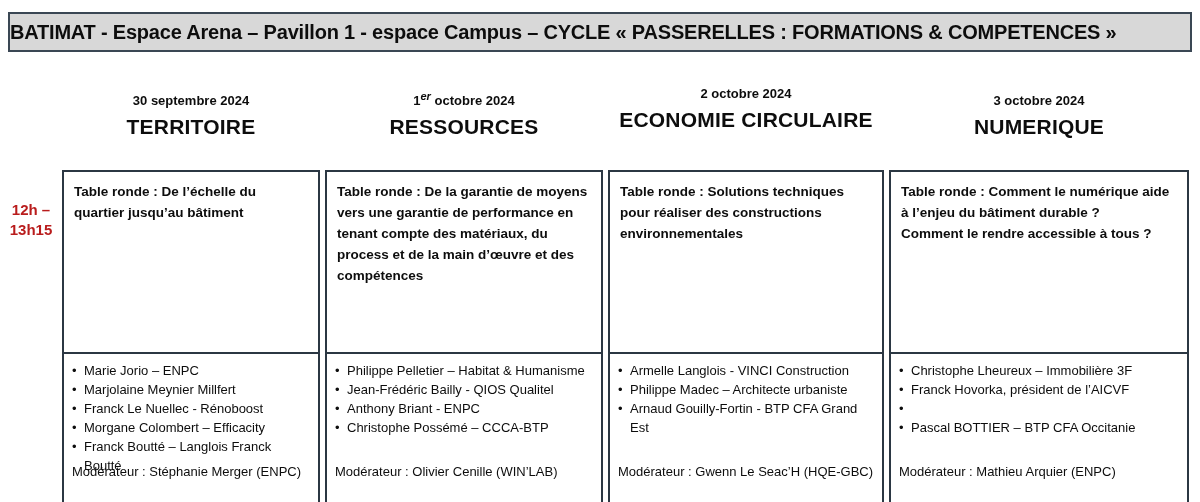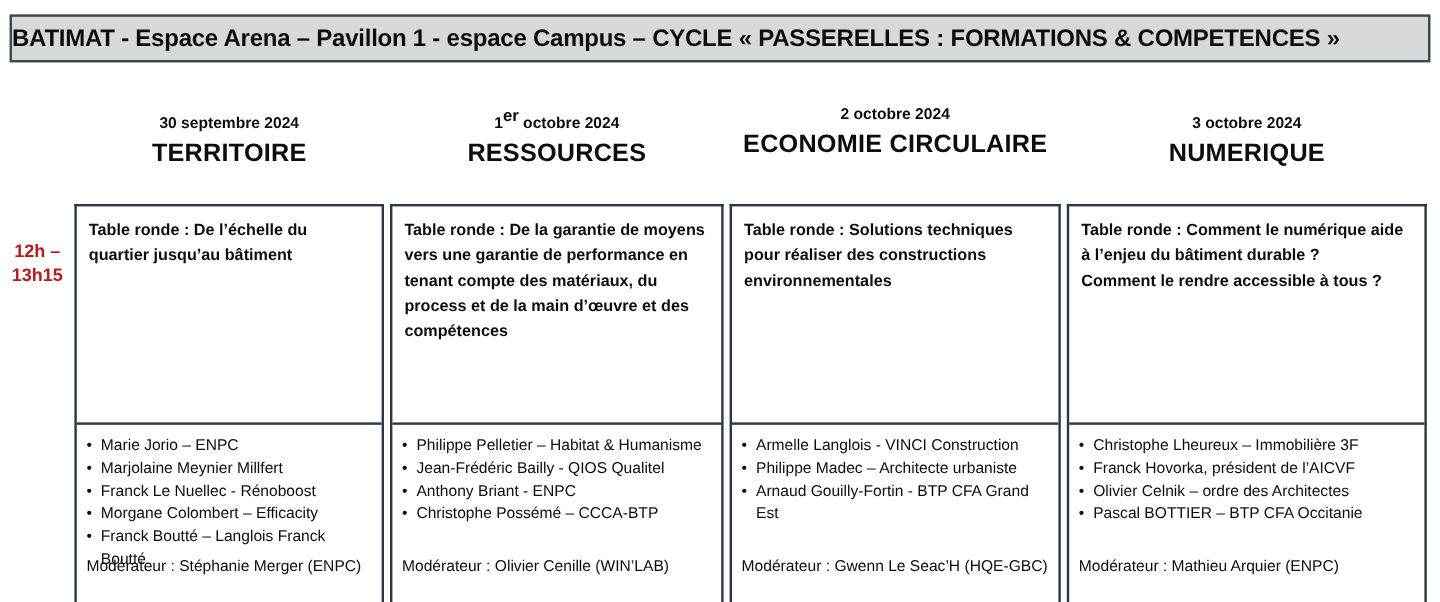--- a/index.html
+++ b/index.html
@@ -30,21 +30,21 @@
     position:absolute;left:62px;top:84px;
     display:grid;grid-template-columns:258px 278px 276px 300px;
     column-gap:5px;
   }
   .col-header{
     text-align:center;
     padding-top:4px;
   }
   .col-header.shift-up{transform:translateY(-7px);}
   .col-date{font-size:13px;font-weight:bold;line-height:16px;}
-  .col-date sup{font-size:14px;}
+  .col-date sup{font-size:11px;font-style:italic;}
   .col-theme{font-size:21px;font-weight:bold;line-height:26px;margin-top:5px;letter-spacing:0.2px;}
   
   .table-wrap{
     position:absolute;left:62px;top:170px;
     display:grid;grid-template-columns:258px 278px 276px 300px;
     column-gap:5px;
     border-bottom:4px solid #2b3743;
     width:1127px;box-sizing:border-box;
   }
   .col-box{
@@ -182,21 +182,20 @@
       <div class="speaker-line">
           <span class="bullet">•</span>
           <span>Christophe Lheureux – Immobilière 3F</span>
         </div>
       <div class="speaker-line">
           <span class="bullet">•</span>
           <span>Franck Hovorka, président de l’AICVF</span>
         </div>
       <div class="speaker-line">
           <span class="bullet">•</span>
-          <span>Olivier Celnik – ordre des Architectes</span>
         </div>
       <div class="speaker-line">
           <span class="bullet">•</span>
           <span>Pascal BOTTIER – BTP CFA Occitanie</span>
         </div>
       <div class="moderator-line">Modérateur : Mathieu Arquier (ENPC)</div>
     </div>
   </div>
 
 </div>

